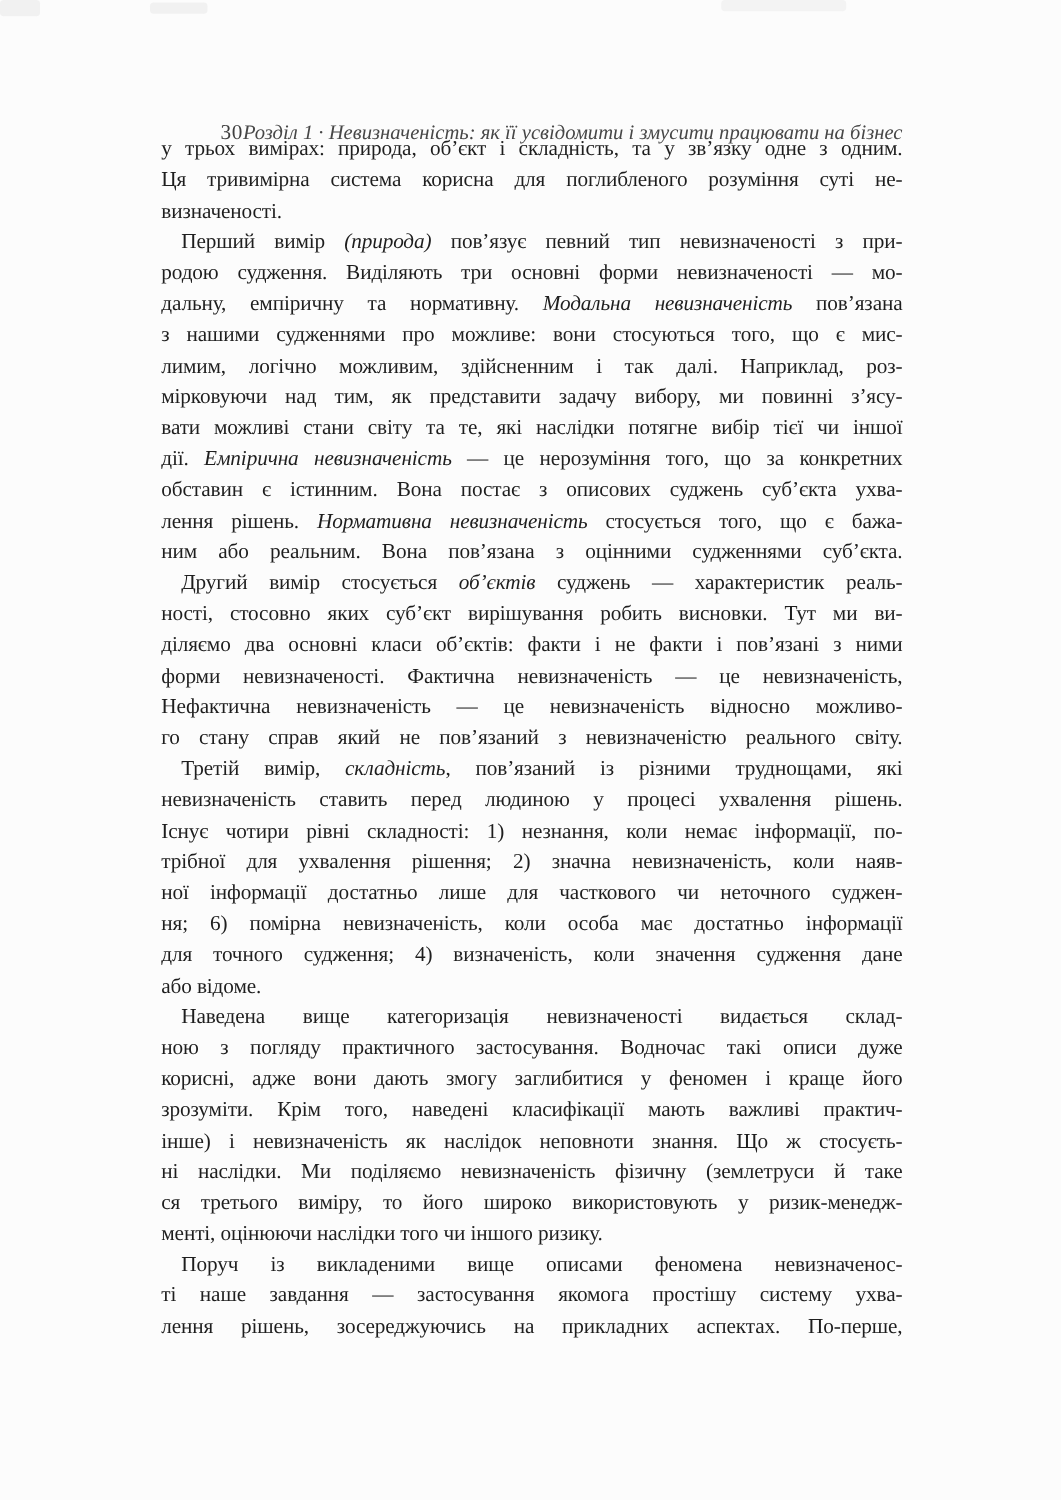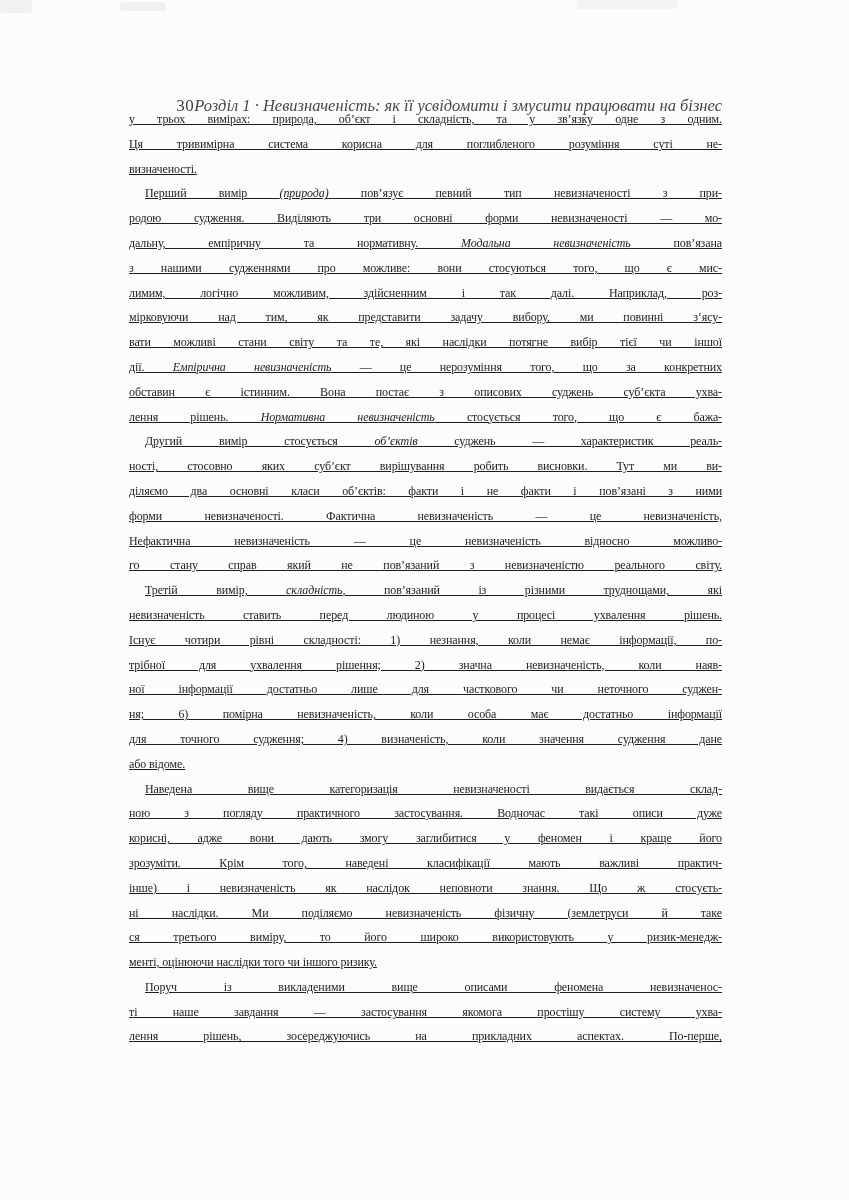--- a/index.html
+++ b/index.html
@@ -37,25 +37,24 @@
     color: #474747;
     white-space: nowrap;
     margin-top: 36px;
   }
 
   .body-text {
     position: absolute;
     top: 107px;
     left: 129px;
     width: 593px;
-    font-size: 12px;
+    font-size: 17px;
     line-height: 24.8px;
     color: #1e1e1e;
     letter-spacing: -0.1px;
-    text-decoration: underline;
   }
   .para { margin: 0; }
   .line { text-align: justify; }
   .line.just { text-align-last: justify; }
   .line.ind { text-indent: 16px; }
   .it { font-style: italic; }
 </style>
 </head>
 <body>
 
@@ -79,20 +78,21 @@
         <div class="line just ind"><span>Перший вимір </span><span class="it">(природа)</span><span> пов’язує певний тип невизначеності з при-</span></div>
         <div class="line just"><span>родою судження. Виділяють три основні форми невизначеності — мо-</span></div>
         <div class="line just"><span>дальну, емпіричну та нормативну. </span><span class="it">Модальна невизначеність</span><span> пов’язана</span></div>
         <div class="line just"><span>з нашими судженнями про можливе: вони стосуються того, що є мис-</span></div>
         <div class="line just"><span>лимим, логічно можливим, здійсненним і так далі. Наприклад, роз-</span></div>
         <div class="line just"><span>мірковуючи над тим, як представити задачу вибору, ми повинні з’ясу-</span></div>
         <div class="line just"><span>вати можливі стани світу та те, які наслідки потягне вибір тієї чи іншої</span></div>
         <div class="line just"><span>дії. </span><span class="it">Емпірична невизначеність</span><span> — це нерозуміння того, що за конкретних</span></div>
         <div class="line just"><span>обставин є істинним. Вона постає з описових суджень суб’єкта ухва-</span></div>
         <div class="line just"><span>лення рішень. </span><span class="it">Нормативна невизначеність</span><span> стосується того, що є бажа-</span></div>
+        <div class="line just"><span>ним або реальним. Вона пов’язана з оцінними судженнями суб’єкта.</span></div>
       </div>
       <div class="para">
         <div class="line just ind"><span>Другий вимір стосується </span><span class="it">об’єктів</span><span> суджень — характеристик реаль-</span></div>
         <div class="line just"><span>ності, стосовно яких суб’єкт вирішування робить висновки. Тут ми ви-</span></div>
         <div class="line just"><span>діляємо два основні класи об’єктів: факти і не факти і пов’язані з ними</span></div>
         <div class="line just"><span>форми невизначеності. Фактична невизначеність — це невизначеність,</span></div>
         <div class="line just"><span>Нефактична невизначеність — це невизначеність відносно можливо-</span></div>
         <div class="line just"><span>го стану справ який не пов’язаний з невизначеністю реального світу.</span></div>
       </div>
       <div class="para">

